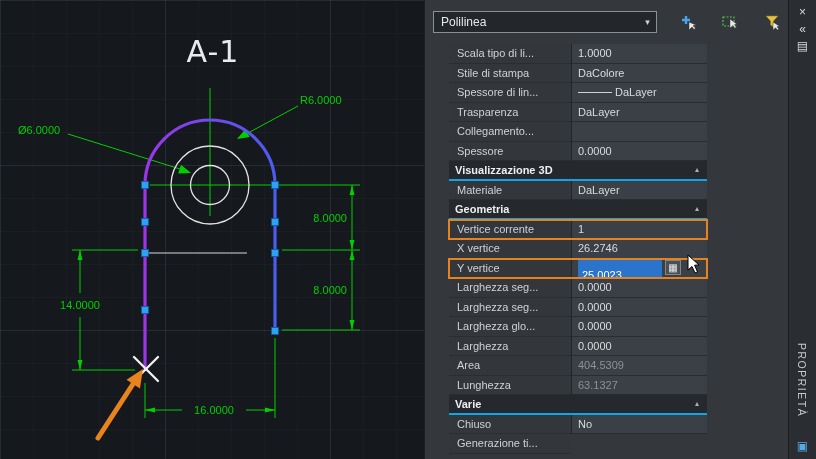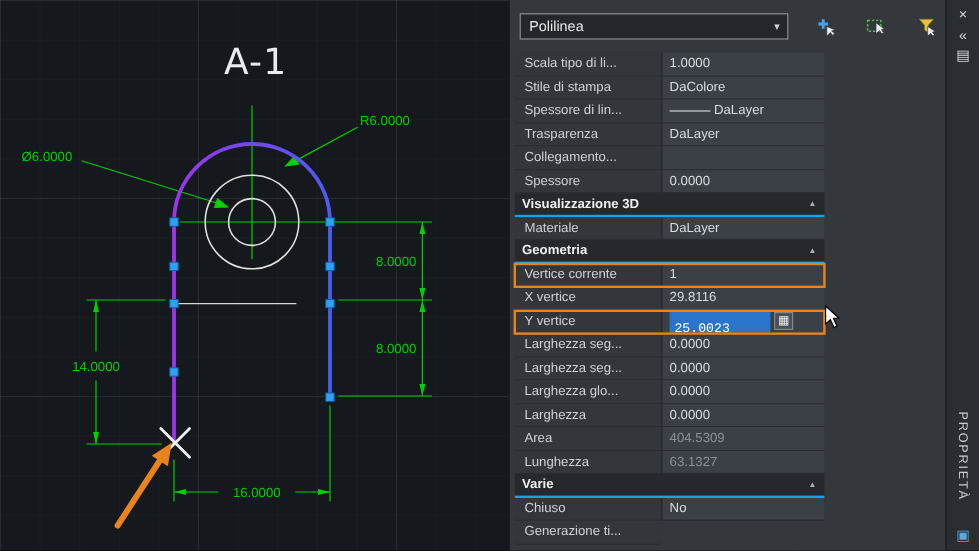--- a/index.html
+++ b/index.html
@@ -28,30 +28,30 @@
   .annhead{fill:var(--ann,#e8831e);}
 
   
   .palette{position:absolute;left:425px;top:0;width:363px;height:459px;background:#34383d;box-shadow:-1px 0 0 #1b1e21;}
   .ptop{position:absolute;left:8px;top:11px;display:flex;gap:20px;align-items:center;}
   .dropdown{width:224px;height:22px;background:#23262a;border:1px solid #8a9097;display:flex;align-items:center;box-sizing:border-box;cursor:pointer;}
   .dd-text{flex:1;padding-left:7px;color:#e6e9eb;font-size:12px;white-space:nowrap;overflow:hidden;}
   .dd-btn{width:17px;text-align:center;color:#cfd3d7;font-size:9px;}
   .tbtn{width:22px;height:22px;background:transparent;border:none;padding:0;display:flex;align-items:center;justify-content:center;cursor:pointer;}
 
-  .rows{position:absolute;left:4px;top:44px;width:258px;}
+  .rows{position:absolute;left:24px;top:44px;width:258px;}
   .prow{display:flex;height:19.5px;box-sizing:border-box;position:relative;}
   .plabel{width:122px;background:#33373c;color:#ced2d6;font-size:11px;line-height:19px;padding-left:8px;box-sizing:border-box;border-bottom:1px solid #2a2d31;white-space:nowrap;overflow:hidden;}
   .pval{flex:1;background:#3b4046;border-left:1px solid #212428;border-bottom:1px solid #292c30;color:#d9dcdf;font-size:11px;display:flex;align-items:center;gap:3px;padding-left:6px;box-sizing:border-box;white-space:nowrap;overflow:hidden;}
   .pval.dim span{color:#8b9197;}
   .sec{height:19.5px;box-sizing:border-box;background:#25282c;display:flex;align-items:center;justify-content:space-between;padding:0 8px 0 6px;border-bottom:2px solid #0ea5e9;cursor:pointer;}
   .sec-label{color:#edeff1;font-size:11px;font-weight:bold;}
   .sec-chev{color:#a9afb5;font-size:8px;}
   .prow.hl{outline:2px solid var(--hl,#e8821c);outline-offset:-1px;z-index:3;}
-  .selfield{background:var(--sel,#2b74cc);color:#fff;height:15px;line-height:15px;padding:16px 4px;min-width:84px;box-sizing:border-box;font-family:Liberation Mono, monospace;}
+  .selfield{background:var(--sel,#2b74cc);color:#fff;height:15px;line-height:15px;padding:16px 4px;min-width:84px;box-sizing:border-box;}
   .calcbtn{width:16px;height:15px;background:#4b5056;border:1px solid #81868c;color:#eceef0;font-size:10px;line-height:13px;text-align:center;box-sizing:border-box;cursor:pointer;}
   .lsample{display:inline-block;width:34px;height:0;border-top:1.5px solid #cfd3d7;}
   .cursorov{position:absolute;left:262px;top:254px;z-index:6;}
 
   
   .sidestrip{position:absolute;left:788px;top:0;width:28px;height:459px;background:#2a2d31;border-left:1px solid #1b1e21;box-sizing:border-box;}
   .sicon{width:27px;height:17px;line-height:17px;text-align:center;color:#d6d9dc;font-size:12px;cursor:pointer;}
   .sicon.first{margin-top:4px;}
   .vtitle{position:absolute;bottom:42px;right:8px;writing-mode:vertical-rl;text-orientation:mixed;color:#c6cace;font-size:10.5px;letter-spacing:1.5px;}
   .anchoric{position:absolute;bottom:6px;left:0;width:27px;text-align:center;color:#58a8e2;font-size:12px;cursor:pointer;}
@@ -221,21 +221,21 @@
         </div>
         <div class="prow hl">
           <div class="plabel">Vertice corrente</div>
           <div class="pval">
             <span>1</span>
           </div>
         </div>
         <div class="prow">
           <div class="plabel">X vertice</div>
           <div class="pval">
-            <span>29.8116</span>
+            <span>26.2746</span>
           </div>
         </div>
         <div class="prow hl">
           <div class="plabel">Y vertice</div>
           <div class="pval">
             <span class="selfield">25.0023</span>
             <span class="calcbtn">▦</span>
           </div>
         </div>
         <div class="prow">

